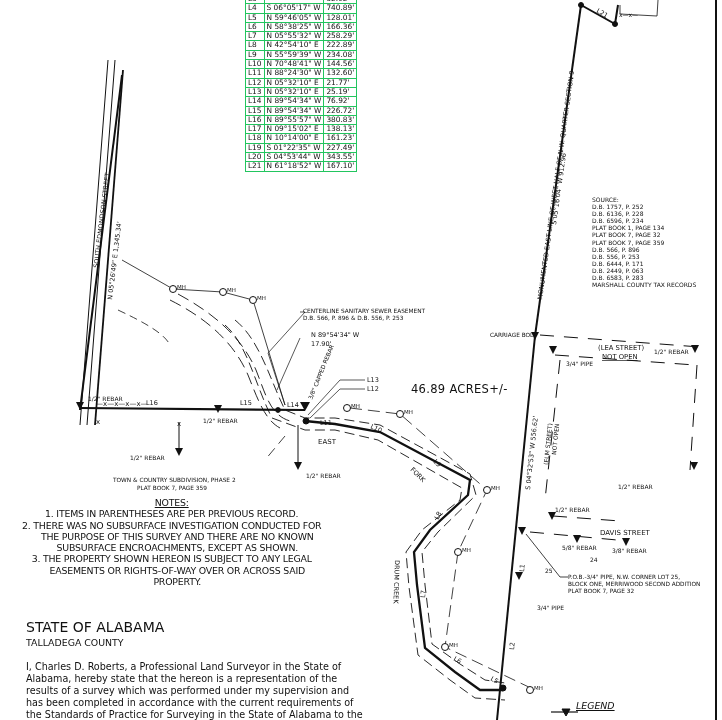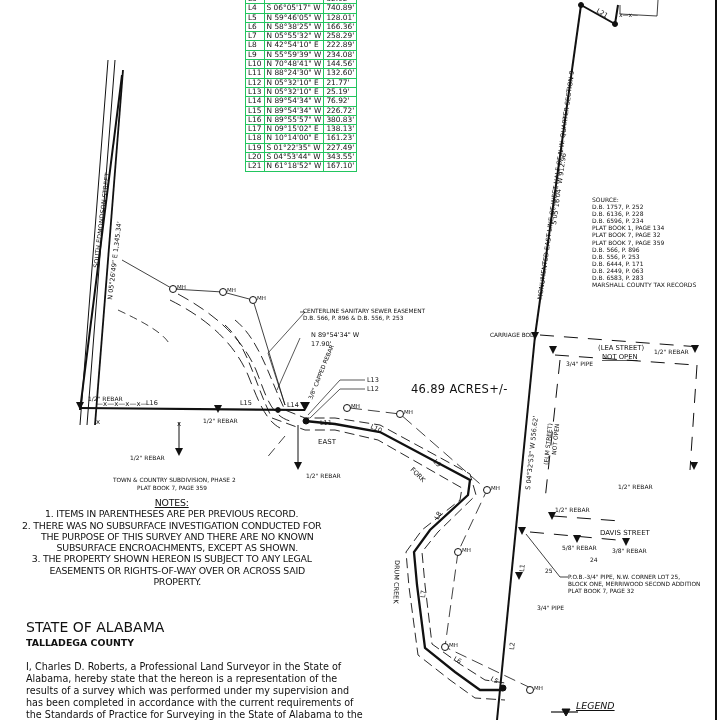--- a/index.html
+++ b/index.html
@@ -6,21 +6,21 @@
   body{width:722px;height:720px;overflow:hidden;position:relative;font-family:"DejaVu Sans",sans-serif;color:#111;}
   #sheet{position:absolute;left:0;top:0;width:722px;height:720px;}
   svg text{font-family:"DejaVu Sans",sans-serif;fill:#111;}
   .tbl{position:absolute;left:245px;top:-6px;width:111px;border-collapse:collapse;font-size:7.4px;line-height:8.3px;}
   .tbl td{border:1px solid #22c55e;padding:0 2px;height:8.3px;white-space:nowrap;}
   .tbl td.ln{width:16px;}
   .txt{position:absolute;white-space:pre;}
   .notes{left:22px;top:497px;font-size:9.4px;line-height:11.3px;letter-spacing:-0.2px;text-align:center;}
   .notes .h{text-decoration:underline;}
   .state{left:26px;top:587px;font-size:14px;margin-top:32px;}
-  .county{left:26px;top:637px;font-size:9.4px;font-weight:bold;}
+  .county{left:26px;top:637px;font-size:9.4px;}
   .cert{left:26px;top:661px;font-size:9.6px;line-height:12px;width:340px;white-space:normal;}
   .source{left:592px;top:196px;font-size:6px;line-height:7.1px;}
   .legend{left:570px;top:678px;font-size:9.4px;}
   .legend .title{text-decoration:underline;}
   .acres{left:411px;top:382px;font-size:11.5px;letter-spacing:0.3px;}
 </style>
 </head>
 <body>
 
 <div id="sheet">

